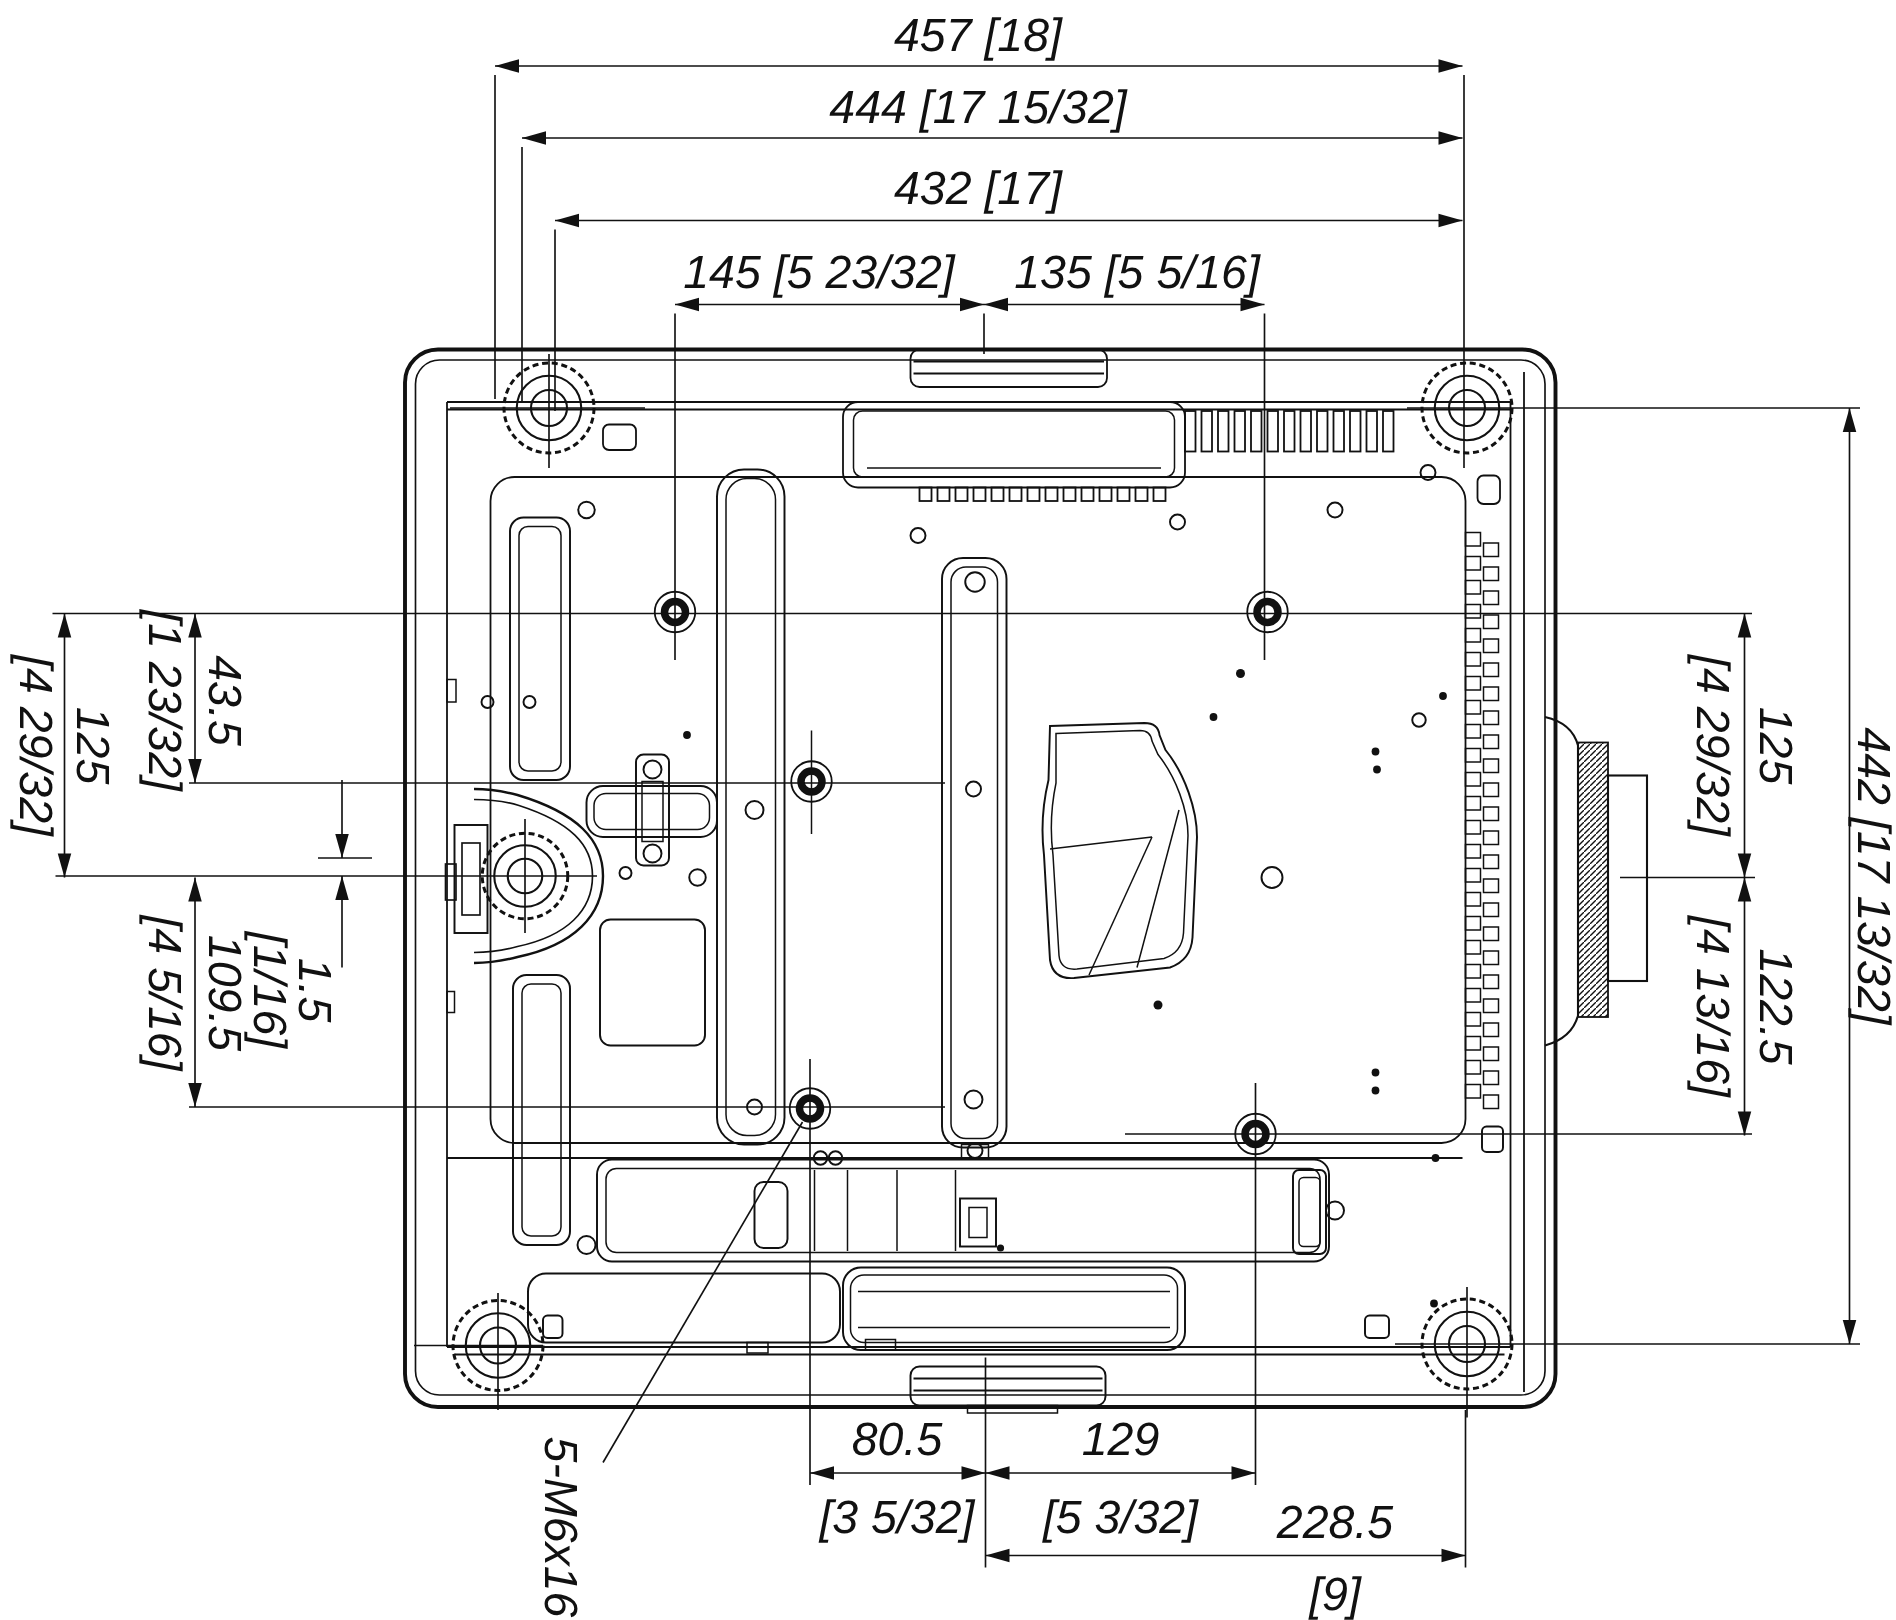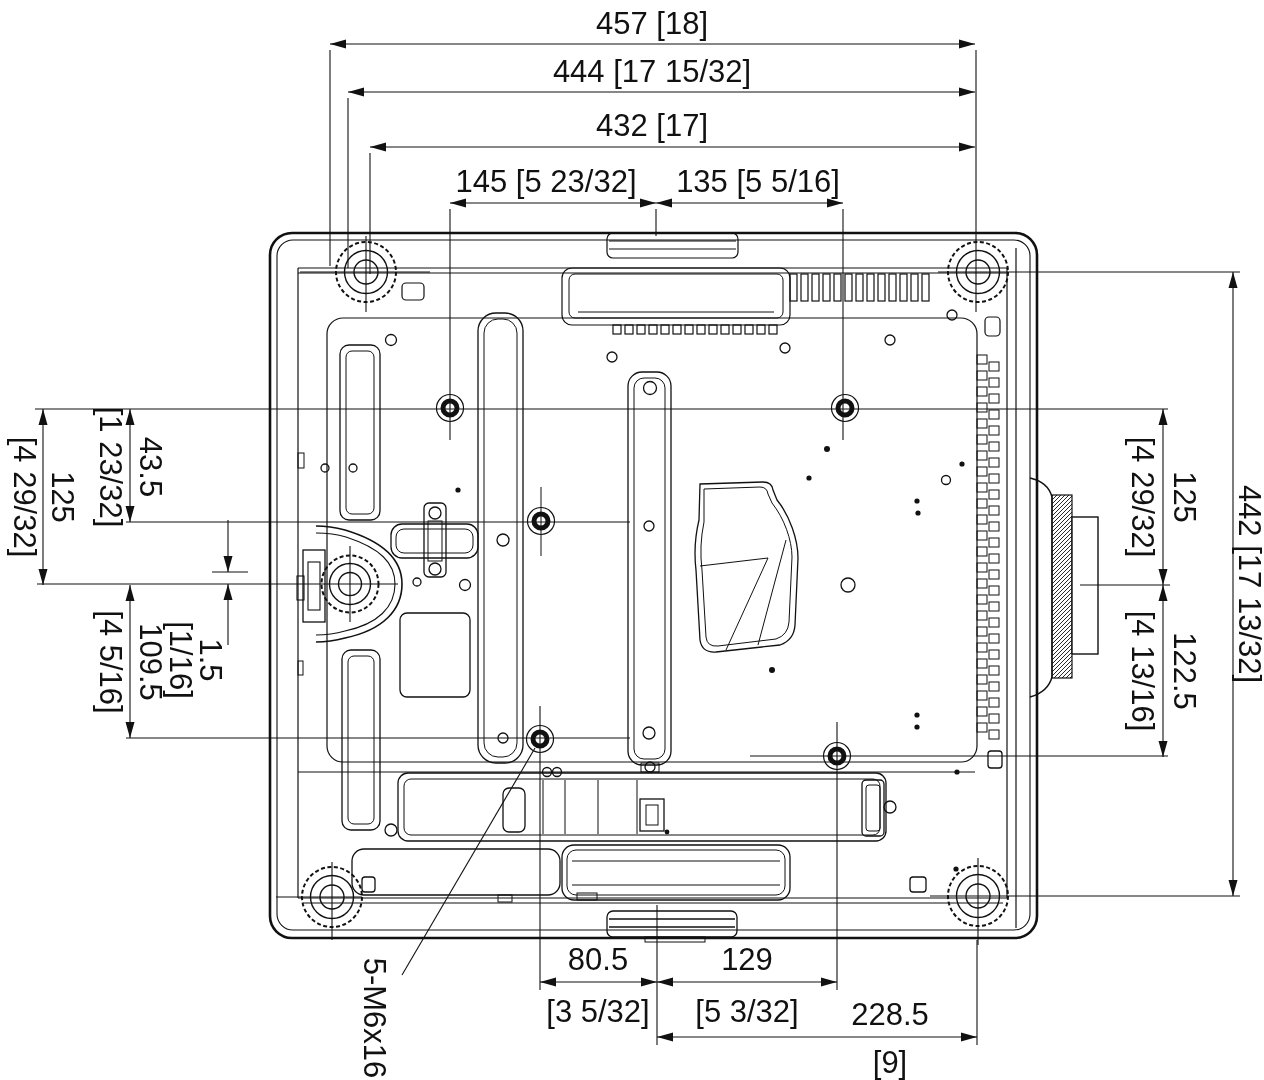--- a/index.html
+++ b/index.html
@@ -1,16 +1,16 @@
 <!DOCTYPE html>
 <html><head>
 <meta charset="utf-8">
 <style>
   html,body{margin:0;padding:0;background:#ffffff;}
-  .stage{position:relative;width:1264px;height:1080px;background:#ffffff;overflow:hidden;}
+  .stage{position:relative;width:1264px;height:1080px;background:#ffffff;overflow:hidden;font-style:italic;}
   svg{display:block;}
   text{font-family:"Liberation Sans","DejaVu Sans",sans-serif;fill:#111;}
   .dimtxt{font-size:31px;}
   .lead{font-size:31px;}
 </style>
 </head>
 <body>
 
 <div class="stage">
 <svg width="1264" height="1080" viewBox="0 0 1264 1080">

